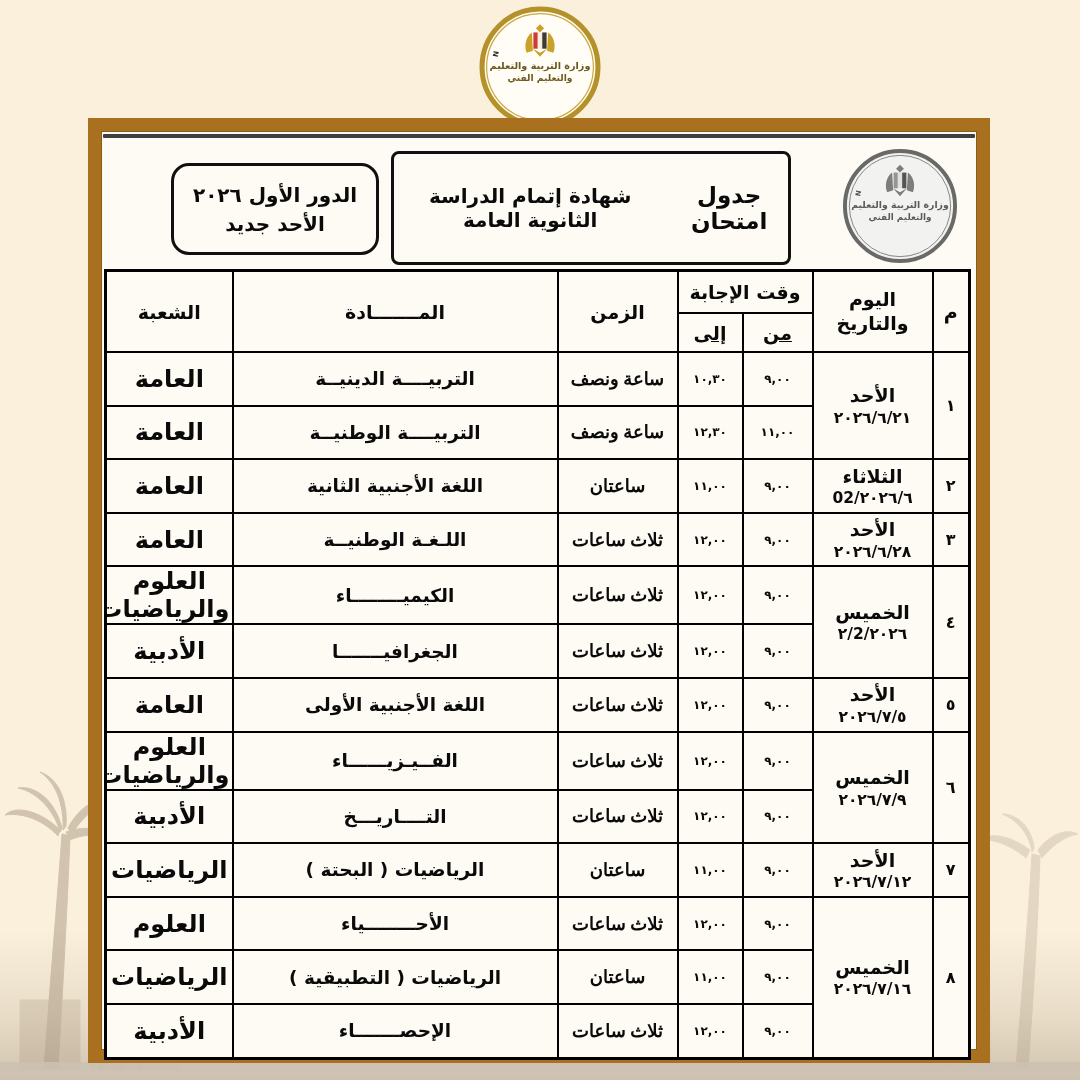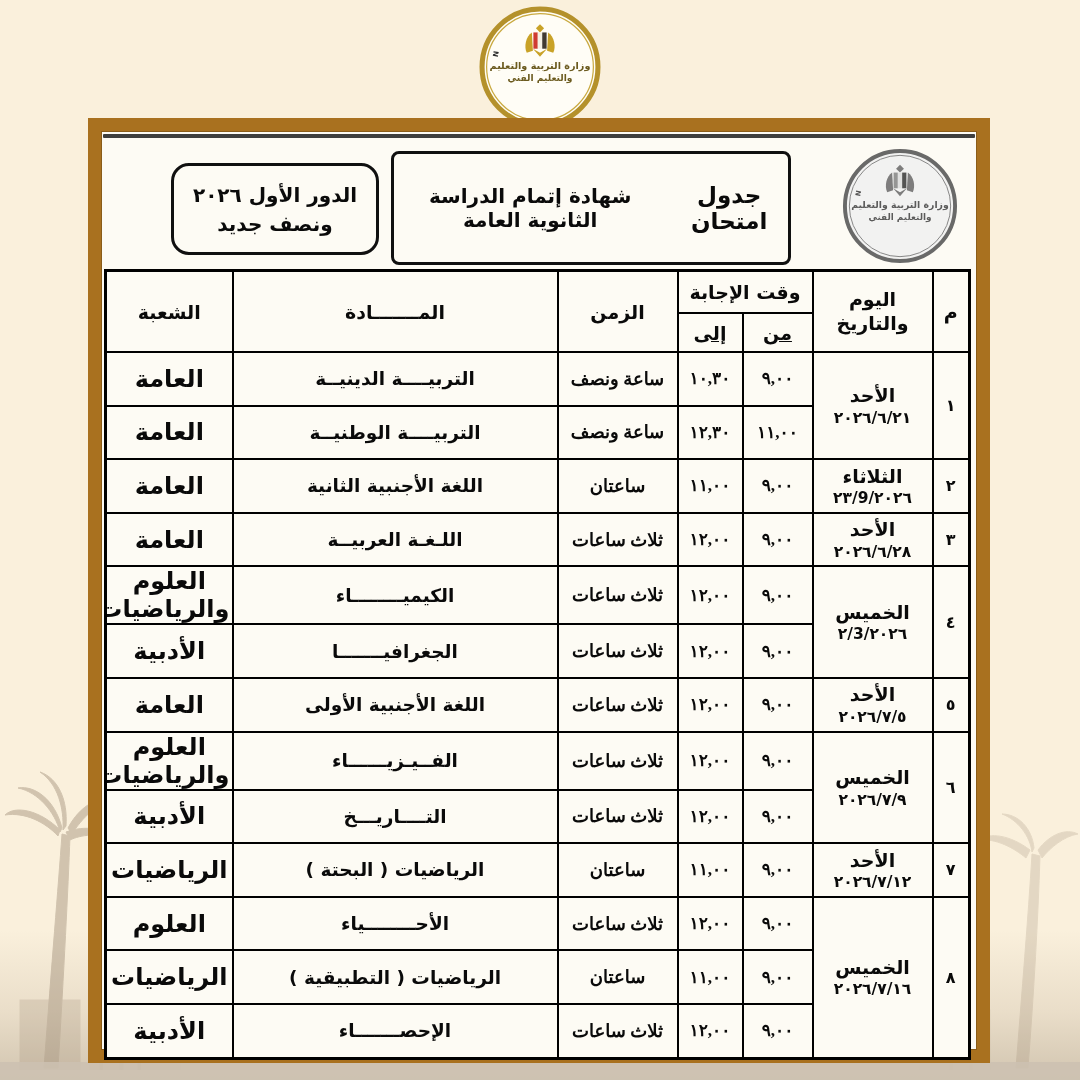--- a/index.html
+++ b/index.html
@@ -74,21 +74,21 @@
   }
   table.sched{border:3px solid #000;}
   thead tr.tier1 th{height:40px;font-size:19px;}
   thead tr.tier2 th{height:37px;font-size:19px;text-decoration:underline;}
   th.h-day{font-size:18px;line-height:1.25;}
   tbody td{height:51.6px;}
   td.c-num{font-size:16px;}
   td.c-day{line-height:1.3;}
   td.c-day .day{font-size:19px;}
   td.c-day .date{font-size:15.5px;letter-spacing:.5px;}
-  td.c-time{font-size:17px;letter-spacing:.5px;font-family:Liberation Serif, serif;}
+  td.c-time{font-size:12px;letter-spacing:.5px;}
   td.c-dur{font-size:18px;font-family:Liberation Serif, serif;}
   td.c-subj{font-size:18.5px;margin-left:40px;}
   td.c-div{font-size:24px;}
 </style>
 </head>
 <body>
 
 <div class="canvas">
 
   <div class="bg-band"></div>
@@ -150,21 +150,21 @@
       </text>
     </svg>
   </div>
 
   <div class="doc">
     <div class="scan-line"></div>
 
     <div class="doc-header">
       <div class="round-box">
         <span>الدور الأول ٢٠٢٦</span>
-        <span>ونصف جديد</span>
+        <span>الأحد جديد</span>
       </div>
       <div class="title-box">
         <span class="t1">جدول امتحان</span>
         <span class="t2">شهادة إتمام الدراسة الثانوية العامة</span>
       </div>
 
       <div class="seal seal-gray">
         <svg viewBox="0 0 120 120" xmlns="http://www.w3.org/2000/svg">
           <circle cx="60" cy="60" r="56" fill="#fdfbf4" stroke="#555" stroke-width="4"></circle>
           <circle cx="60" cy="60" r="51.5" fill="none" stroke="#777" stroke-width="1"></circle>
@@ -230,45 +230,45 @@
             <td class="c-time">١١,٠٠</td>
             <td class="c-time">١٢,٣٠</td>
             <td class="c-dur">ساعة ونصف</td>
             <td class="c-subj">التربيــــة الوطنيــة</td>
             <td class="c-div">العامة</td>
           </tr>
           <tr>
             <td class="c-num">٢</td>
             <td class="c-day">
               <div class="day">الثلاثاء</div>
-              <div class="date">٢٠٢٦/9/٢٣</div>
+              <div class="date">٢٠٢٦/٦/02</div>
             </td>
             <td class="c-time">٩,٠٠</td>
             <td class="c-time">١١,٠٠</td>
             <td class="c-dur">ساعتان</td>
             <td class="c-subj">اللغة الأجنبية الثانية</td>
             <td class="c-div">العامة</td>
           </tr>
           <tr>
             <td class="c-num">٣</td>
             <td class="c-day">
               <div class="day">الأحد</div>
               <div class="date">٢٠٢٦/٦/٢٨</div>
             </td>
             <td class="c-time">٩,٠٠</td>
             <td class="c-time">١٢,٠٠</td>
             <td class="c-dur">ثلاث ساعات</td>
-            <td class="c-subj">اللـغـة العربيــة</td>
+            <td class="c-subj">اللـغـة الوطنيــة</td>
             <td class="c-div">العامة</td>
           </tr>
           <tr>
             <td class="c-num" rowspan="2">٤</td>
             <td class="c-day" rowspan="2">
               <div class="day">الخميس</div>
-              <div class="date">٢٠٢٦/3/٢</div>
+              <div class="date">٢٠٢٦/2/٢</div>
             </td>
             <td class="c-time">٩,٠٠</td>
             <td class="c-time">١٢,٠٠</td>
             <td class="c-dur">ثلاث ساعات</td>
             <td class="c-subj">الكيميــــــــاء</td>
             <td class="c-div">العلوم والرياضيات</td>
           </tr>
           <tr>
             <td class="c-time">٩,٠٠</td>
             <td class="c-time">١٢,٠٠</td>

